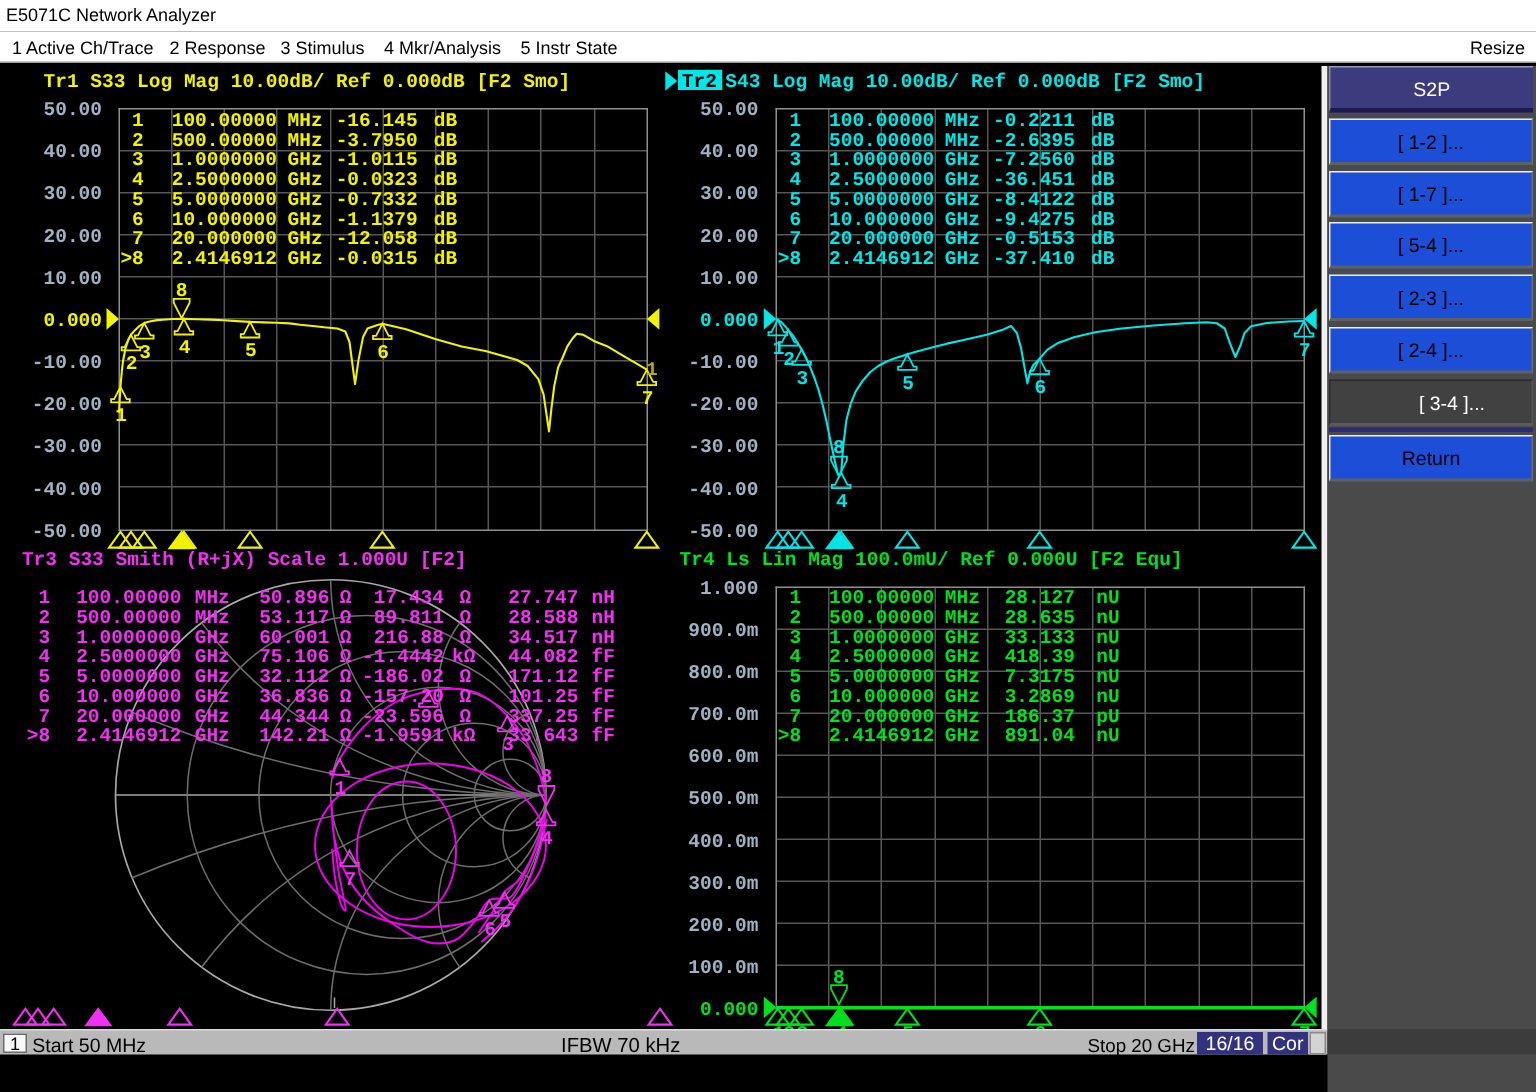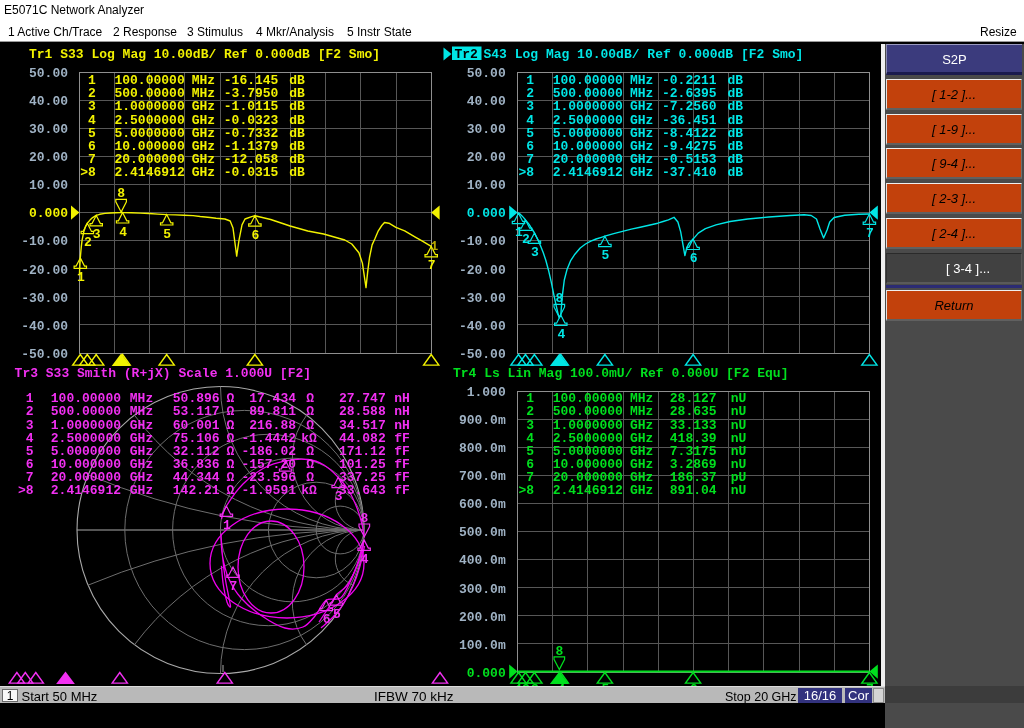--- a/index.html
+++ b/index.html
@@ -5,21 +5,21 @@
 #titlebar { position:absolute; left:0; top:0; width:1024px; height:21px; background:#ffffff; }
 #titlebar span { position:absolute; left:4px; top:3px; font-size:12px; color:#000; }
 #menubar { position:absolute; left:0; top:21px; width:1024px; height:21px; background:#ffffff; border-bottom:1px solid #9a9a9a; font-size:12px; color:#000; }
 #menubar span { position:absolute; top:4px; }
 #screen { position:absolute; left:0; top:44px; width:881px; height:642px; background:#000; }
 #vstrip { position:absolute; left:881px; top:44px; width:4px; height:642px; background:#efefef; }
 #sidebar { position:absolute; left:885px; top:44px; width:139px; height:716px; background:#4a4a4a; }
 #btns { position:absolute; left:1px; top:0; width:136px; }
 .bt,.bb,.bs { position:absolute; left:0; width:136px; font-size:13px; text-align:center; line-height:29px; }
 .bt { background:#3b3b7d; color:#fff; border-top:1.5px solid #9a9ac0; border-left:1px solid #8888b0; border-bottom:3px solid #1b1b4e; }
-.bb { background:#c2410c; color:#000; border-top:1.5px solid #efefef; border-left:1.5px solid #e2e2e2; border-bottom:2px solid #606060; border-right:1.5px solid #6e6e6e;font-style:italic; }
+.bb { background:#1d4ed8; color:#000; border-top:1.5px solid #efefef; border-left:1.5px solid #e2e2e2; border-bottom:2px solid #606060; border-right:1.5px solid #6e6e6e; }
 .bs { background:#414141; color:#fff; border-top:1.5px solid #2a2a2a; border-left:1.5px solid #303030; border-bottom:2px solid #5a5a5a; border-right:1.5px solid #565656;padding-left:28px; }
 #statusbar { position:absolute; left:0; top:686px; width:885px; height:17px; background:#b9b9b9; border-top:1px solid #dcdcdc; font-size:13px; color:#000; }
 #statusrt { position:absolute; left:885px; top:686px; width:139px; height:17px; background:#3c3c3c; }
 #taskbar { position:absolute; left:0; top:736px; width:1024px; height:25px; background:#3c3c3c; font-size:15px; }
 .nbox { position:absolute; background:#32327e; color:#ffffff; text-align:center; }
 .gbtn { position:absolute; top:2px; height:21px; background:#434343; color:#fde047; text-align:center; line-height:21px; border:1px solid #555; border-bottom-color:#2e2e2e; border-right-color:#2e2e2e; }
 </style></head>
 <body>
 <div id="titlebar">
     <span>E5071C Network Analyzer</span>
@@ -453,22 +453,22 @@
 <text x="301.3" y="494.2" font-size="13" fill="#f230f2">kΩ</text>
 <text x="385.7" y="494.2" font-size="13" fill="#f230f2" text-anchor="end">33.643</text>
 <text x="394.3" y="494.2" font-size="13" fill="#f230f2">fF</text>
 </svg>
 </div>
 <div id="vstrip"></div>
 <div id="sidebar">
     <div id="btns">
 <div class="bt" style="top:0px;height:31px">S2P</div>
 <div class="bb" style="top:34.8px;height:31px">[ 1-2 ]...</div>
-<div class="bb" style="top:69.6px;height:31px">[ 1-9 ]...</div>
-<div class="bb" style="top:104.4px;height:31px">[ 9-4 ]...</div>
+<div class="bb" style="top:69.6px;height:31px">[ 1-7 ]...</div>
+<div class="bb" style="top:104.4px;height:31px">[ 5-4 ]...</div>
 <div class="bb" style="top:139.2px;height:31px">[ 2-3 ]...</div>
 <div class="bb" style="top:174.0px;height:31px">[ 2-4 ]...</div>
 <div class="bs" style="top:208.8px;height:31px">[ 3-4 ]...</div>
 <div style="position:absolute;left:0;top:241.2px;width:136px;height:2.6px;background:#2b2b74"></div>
 <div class="bb" style="top:246.3px;height:30.6px">Return</div>
 </div>
   </div>
 <div id="statusbar">
  <div style="position:absolute;left:2px;top:1.5px;width:16px;height:13.5px;background:#f8f8f8;border:1px solid #6a6a6a;text-align:center;font-size:12px;line-height:13px">1</div>
  <span style="position:absolute;left:21.5px;top:2px">Start 50 MHz</span>

